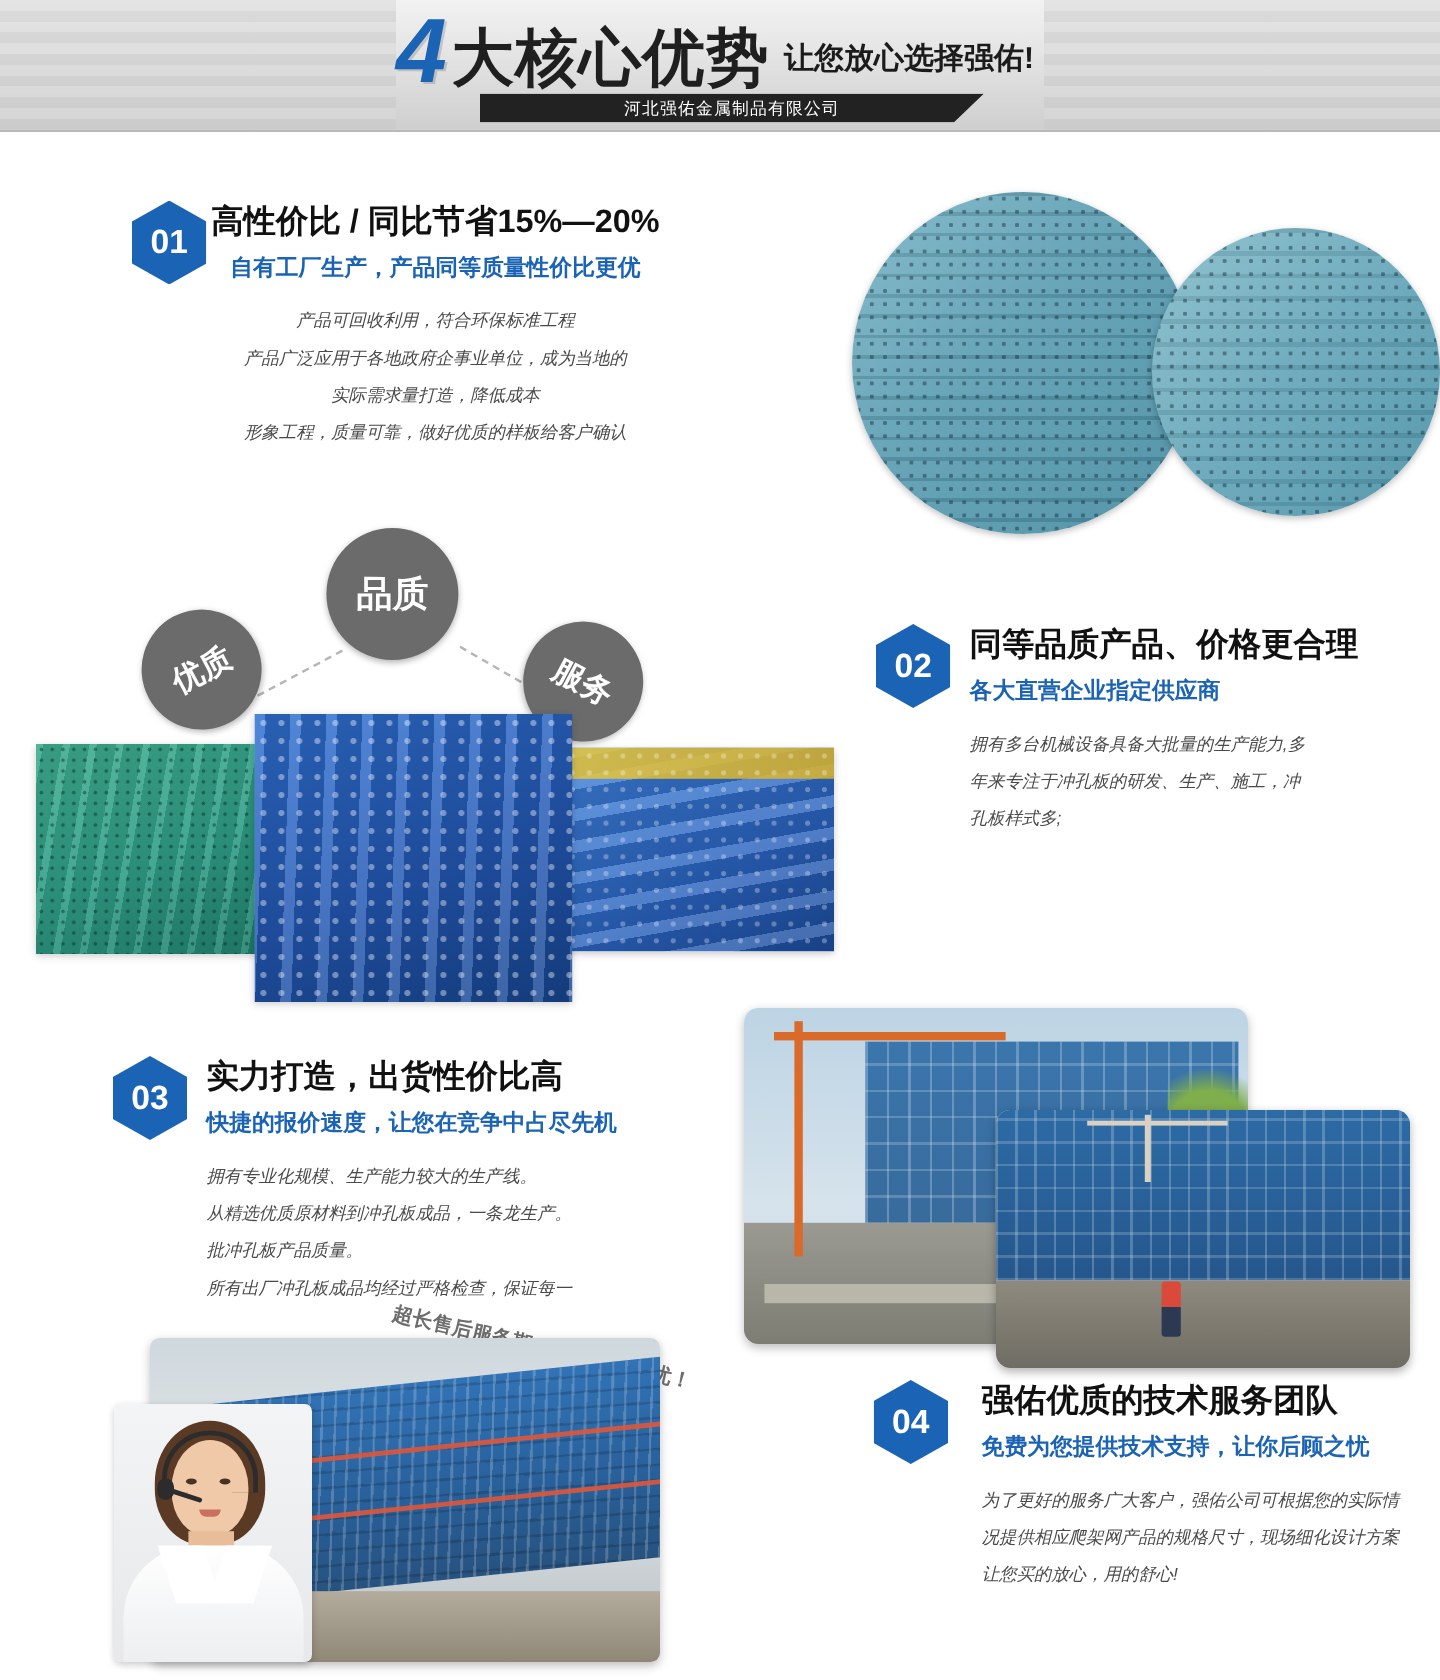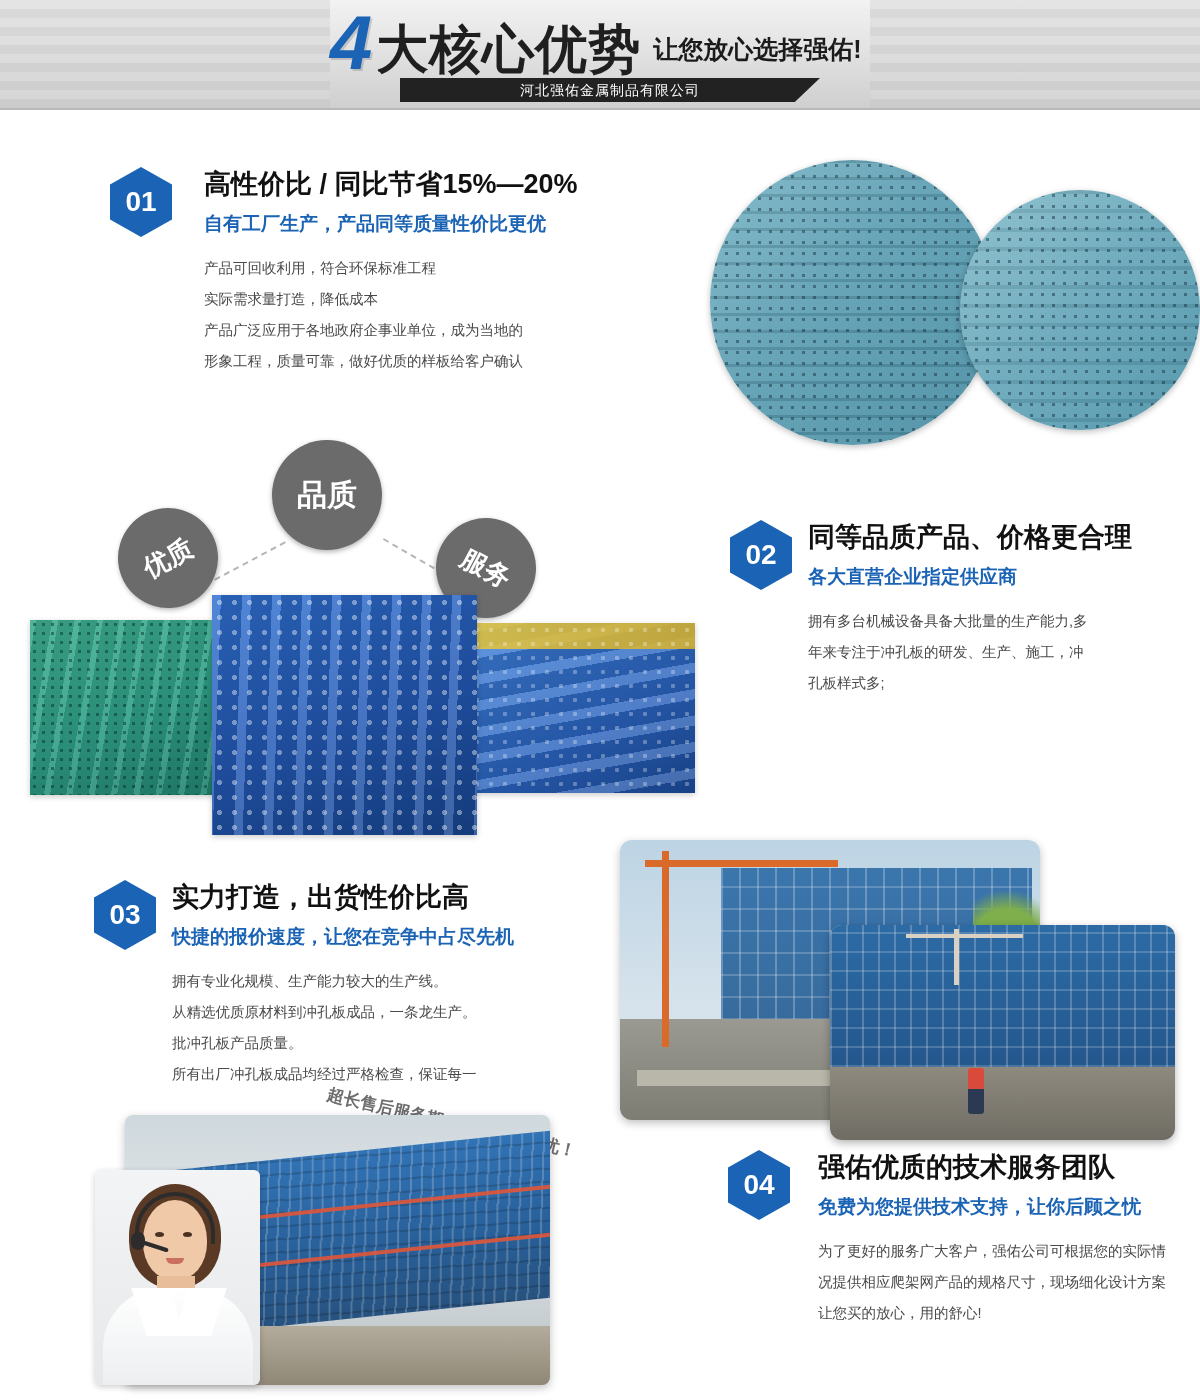--- a/index.html
+++ b/index.html
@@ -68,28 +68,28 @@
     display:flex; align-items:center; justify-content:center;
   }
   .blk-title {
     font-size:27px; font-weight:bold; color:#111; line-height:34px;
   }
   .blk-sub {
     font-size:19px; font-weight:bold; color:#1b63b4; line-height:30px;
     margin-top:8px;
   }
   .blk-body {
-    font-size:14.5px; color:#4a4a4a; line-height:31px; margin-top:14px;
+    font-size:14.5px; color:#4a4a4a; line-height:31px; margin-top:14px;font-style:italic;
   }
   .blk-body div { white-space:nowrap; }
 
   
   .sec01 { position:absolute; left:110px; top:167px; width:520px; }
   .sec01 .row { display:flex; align-items:flex-start; }
-  .sec01 .txt { margin-left:32px; }
+  .sec01 .txt { margin-left:4px;text-align:center; }
 
   .circ-wrap { position:absolute; left:710px; top:150px; width:470px; height:300px; }
   .circ {
     position:absolute; border-radius:50%; overflow:hidden;
     box-shadow:0 2px 6px rgba(0,0,0,.25);
   }
   .circ-a { left:0; top:10px; width:285px; height:285px; }
   .circ-b { left:250px; top:40px; width:240px; height:240px; }
   .plate {
     width:100%; height:100%;
@@ -336,22 +336,22 @@
 </div>
 
 <div class="sec01">
   <div class="row">
     <div class="num-badge">01</div>
     <div class="txt">
       <div class="blk-title">高性价比 / 同比节省15%—20%</div>
       <div class="blk-sub">自有工厂生产，产品同等质量性价比更优</div>
       <div class="blk-body">
         <div>产品可回收利用，符合环保标准工程</div>
+        <div>产品广泛应用于各地政府企事业单位，成为当地的</div>
         <div>实际需求量打造，降低成本</div>
-        <div>产品广泛应用于各地政府企事业单位，成为当地的</div>
         <div>形象工程，质量可靠，做好优质的样板给客户确认</div>
       </div>
     </div>
   </div>
 </div>
 
 <div class="circ-wrap">
   <div class="circ circ-a">
       <div class="plate"></div>
     </div>

